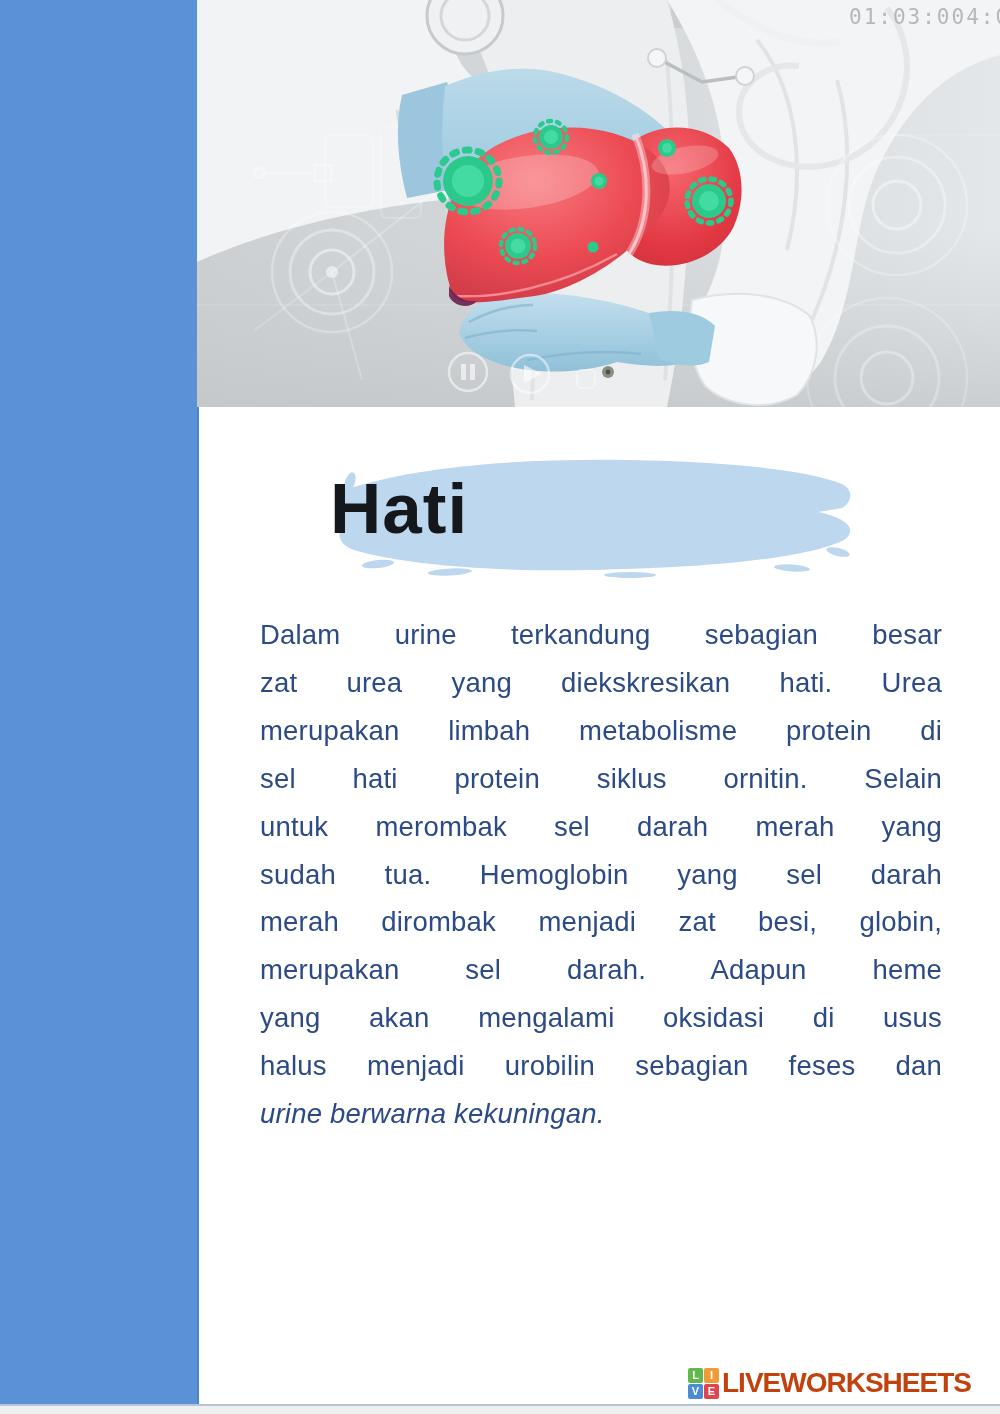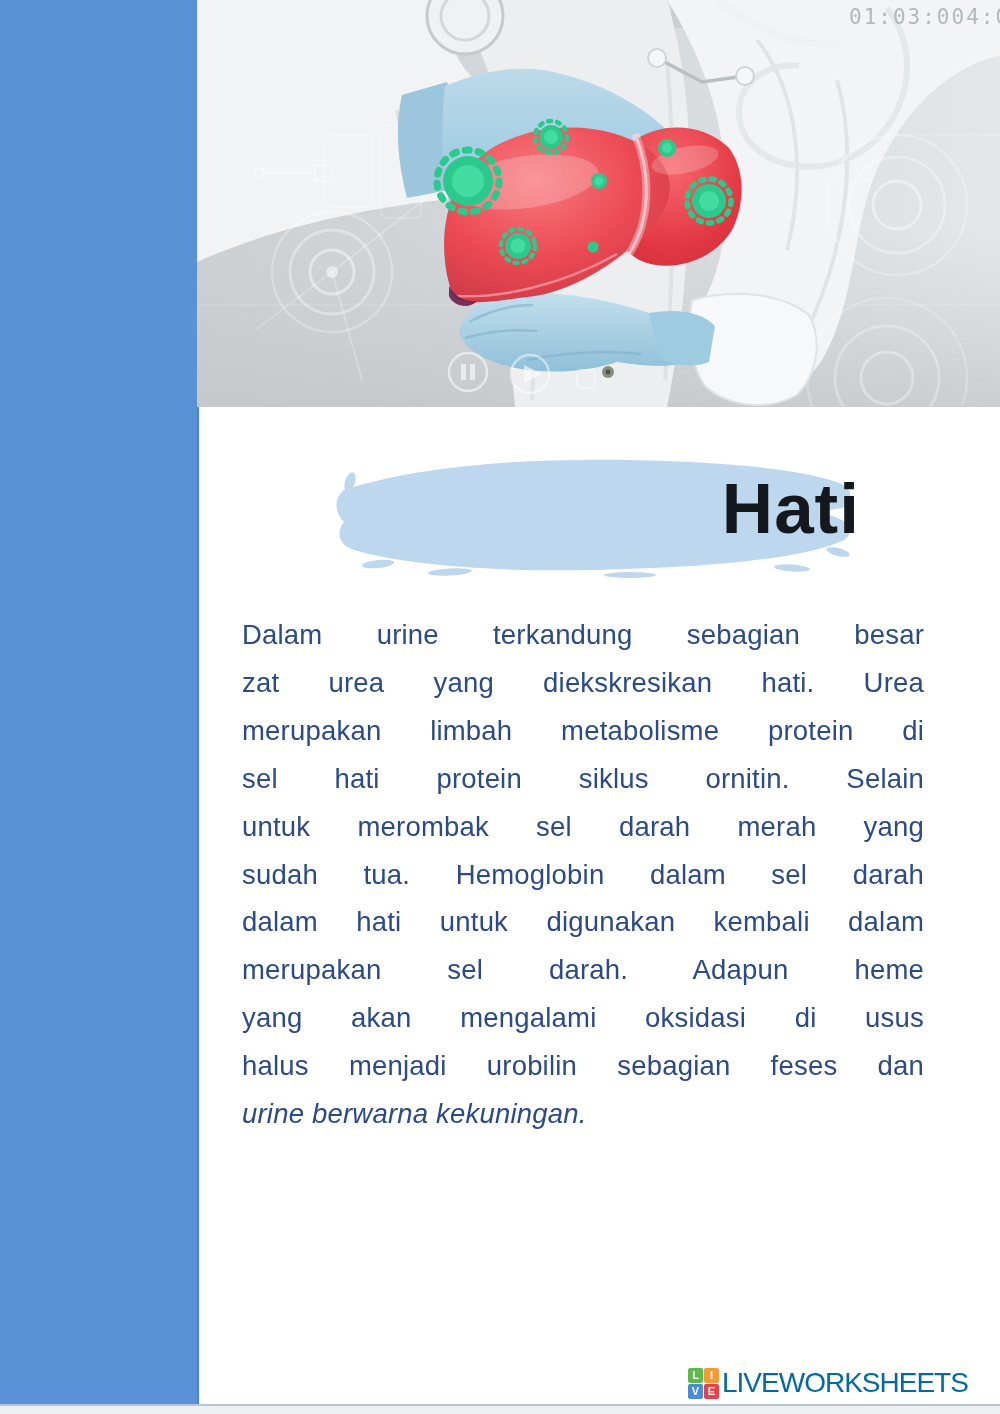--- a/index.html
+++ b/index.html
@@ -12,35 +12,35 @@
 
   
   #bottom-strip{left:0;top:1404px;width:1000px;height:10px;background:#edeff0;border-top:2px solid #b5c5d3;box-sizing:border-box;}
 
   
   #hero{left:197px;top:0;width:803px;height:407px;background:#d4d8da;}
   #hero svg{display:block;}
 
   
   #brush{left:330px;top:452px;width:530px;height:138px;}
-  #page-title{left:330px;top:468px;width:530px;text-align:right;
+  #page-title{left:330px;top:468px;width:530px;text-align:left;
       font-size:71px;font-weight:700;color:#14171b;letter-spacing:1px;}
 
   
-  #paragraph{left:242px;top:611px;width:682px;color:#2b4a86;font-size:27.5px;letter-spacing:.2px;}
+  #paragraph{left:260px;top:611px;width:682px;color:#2b4a86;font-size:27.5px;letter-spacing:.2px;}
   .pline{line-height:47.9px;text-align:justify;text-align-last:justify;white-space:normal;}
   .pline.last{text-align-last:left;font-style:italic;}
 
   
   #brand{left:688px;top:1366px;height:34px;display:flex;align-items:center;cursor:pointer;}
   #brand-icon{width:31px;height:31px;display:grid;grid-template-columns:15px 15px;grid-template-rows:15px 15px;gap:1px;margin-right:3px;}
   #brand-icon span{display:block;width:15px;height:15px;border-radius:2px;color:#fff;font-size:11px;font-weight:700;
       line-height:15px;text-align:center;}
   .cell-l{background:#61b94e;} .cell-i{background:#f19b38;} .cell-v{background:#4b8bd5;} .cell-e{background:#e2444e;}
-  #brand-text{font-size:28px;font-weight:400;color:#0369a1;letter-spacing:-1px;white-space:nowrap;}
+  #brand-text{font-size:28px;font-weight:700;color:#c2410c;letter-spacing:-1px;white-space:nowrap;}
 </style>
 </head>
 <body>
 
 <div id="page">
 
   <div id="accent-bar" class="abs"></div>
 
   <div id="hero" class="abs">
     <svg width="803" height="407" viewBox="0 0 803 407">
@@ -227,22 +227,22 @@
   </svg>
 
   <div id="page-title" class="abs">Hati</div>
 
   <div id="paragraph" class="abs">
     <div class="pline">Dalam urine terkandung sebagian besar</div>
     <div class="pline">zat urea yang diekskresikan hati. Urea</div>
     <div class="pline">merupakan limbah metabolisme protein di</div>
     <div class="pline">sel hati protein siklus ornitin. Selain</div>
     <div class="pline">untuk merombak sel darah merah yang</div>
-    <div class="pline">sudah tua. Hemoglobin dalam sel darah</div>
-    <div class="pline">dalam hati untuk digunakan kembali dalam</div>
+    <div class="pline">sudah tua. Hemoglobin yang sel darah</div>
+    <div class="pline">merah dirombak menjadi zat besi, globin,</div>
     <div class="pline">merupakan sel darah. Adapun heme</div>
     <div class="pline">yang akan mengalami oksidasi di usus</div>
     <div class="pline">halus menjadi urobilin sebagian feses dan</div>
     <div class="pline last">urine berwarna kekuningan.</div>
   </div>
 
   <div id="brand" class="abs">
     <div id="brand-icon">
       <span class="cell-l">L</span>
       <span class="cell-i">I</span>

